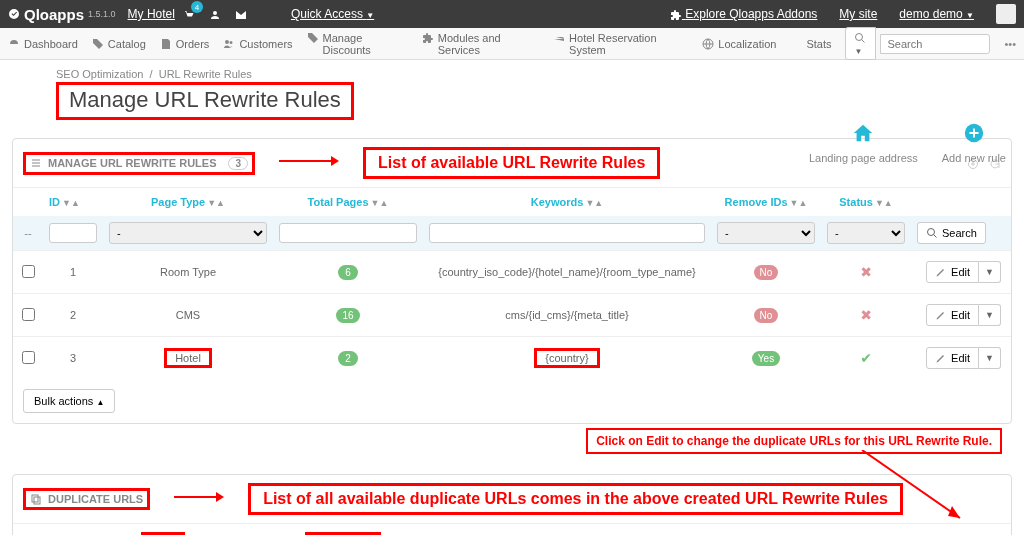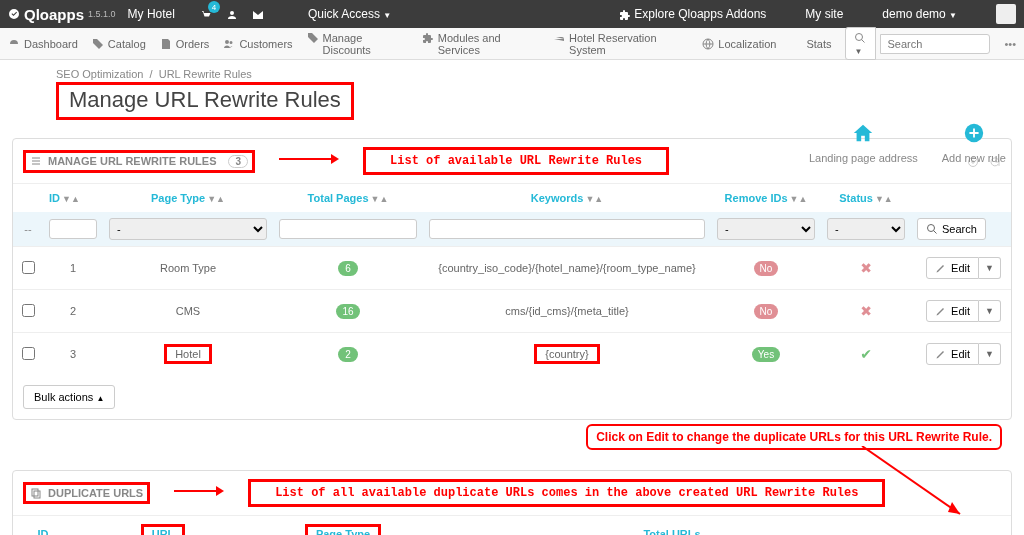--- a/index.html
+++ b/index.html
@@ -1,20 +1,20 @@
 <!DOCTYPE html>
 <html><head>
 <meta charset="utf-8">
 <style>
 * { box-sizing: border-box; margin: 0; padding: 0; }
 body { font-family: -apple-system, "Helvetica Neue", Arial, sans-serif; font-size: 12px; color: #555; background: #fff; width: 1024px; }
 .topbar { background: #3c3c3c; color: #fff; height: 28px; display: flex; align-items: center; padding: 0 8px; font-size: 12px; }
 .topbar .brand { font-weight: 700; font-size: 15px; margin-right: 4px; display:flex;align-items:center;gap:4px;}
 .topbar .version { font-size: 9px; color: #bbb; margin-right: 12px; }
-.topbar .link { color: #fff; margin-right: 25px; cursor: pointer; font-size:12px;}
+.topbar .link { color: #fff; margin-right: 8px; cursor: pointer; font-size:12px;text-decoration:underline;}
 .topbar .icon-slot { margin-right: 14px; position: relative; cursor:pointer;}
 .topbar .badge { position: absolute; top: -6px; right: -8px; background: #25b9d7; color: #fff; border-radius: 50%; width: 12px; height: 12px; font-size: 8px; display:flex;align-items:center;justify-content:center;}
 .topbar .right { margin-left: auto; display:flex; align-items:center; gap:14px;}
 .topbar .avatar { width:20px;height:20px;background:#eee;border-radius:2px;}
 .menubar { background: #f8f8f8; border-bottom: 1px solid #ddd; height: 32px; display:flex; align-items:center; padding:0 8px; font-size:11px; color:#666;}
 .menubar .mitem { margin-right: 14px; cursor:pointer; display:flex;align-items:flex-start;gap:4px;}
 .menubar .mitem svg{flex-shrink:0;}
 .menubar .search-wrap{margin-left:auto;display:flex;align-items:center;gap:4px;}
 .menubar .search-btn{border:1px solid #ccc;background:#fff;padding:3px 8px;border-radius:3px 0 0 3px;cursor:pointer;}
 .menubar input{border:1px solid #ccc;border-radius:0 3px 3px 0;padding:3px 6px;width:110px;font-size:11px;}
@@ -26,21 +26,21 @@
 .title-box h1 { font-size: 22px; font-weight: 400; color: #444; }
 .head-actions { position:absolute; right:18px; top:62px; display:flex; gap:24px; text-align:center; font-size:11px; color:#888;}
 .head-actions .ha { cursor:pointer;text-align:center; }
 .head-actions .ha .ic { font-size:22px; color:#25b9d7; display:block; margin-bottom:2px;}
 .panel { border:1px solid #ddd; border-radius:4px; margin-top:10px; background:#fff;}
 .panel-head { padding:8px 10px; border-bottom:1px solid #eee; display:flex; align-items:center; font-size:11px; color:#888; font-weight:600;}
 .panel-head .ph-title{display:flex;align-items:center;gap:6px;}
 .panel-head .count { border:1px solid #ccc; border-radius:10px; padding:0 6px; font-size:10px; margin-left:6px; color:#888;}
 .panel-head .redbox { border:3px solid #ff0000; padding:2px 4px; }
 .panel-head .arrow { color:#ff0000; font-size:16px; margin:0 24px;}
-.panel-head .redlabel { border:3px solid #ff0000; padding:4px 24px; color:#ff0000; font-weight:600; font-size:12px;font-family:Liberation Mono, monospace;}
+.panel-head .redlabel { border:3px solid #ff0000; padding:4px 12px; color:#ff0000; font-weight:600; font-size:16px;}
 .panel-head .tools { margin-left:auto; color:#ccc; font-size:14px; display:flex; gap:10px;cursor:pointer;}
 table { width:100%; border-collapse:collapse; font-size:11px; }
 thead th { color:#25b9d7; font-weight:600; padding:8px 6px; text-align:left; cursor:pointer;}
 thead th .sort{color:#999;font-size:9px;margin-left:2px;}
 .filter-row td { background:#ecf6fb; padding:6px; }
 .filter-row input, .filter-row select { width:100%; border:1px solid #ccc; padding:3px; font-size:11px; border-radius:3px;}
 .filter-row .fdash{color:#888;text-align:center;}
 tbody td { padding:10px 6px; border-top:1px solid #eee; color:#666; text-align:left;}
 tbody td.center{text-align:center;}
 .pill { display:inline-block; min-width:20px; padding:2px 6px; border-radius:10px; color:#fff; font-size:10px; text-align:center;}
@@ -300,21 +300,21 @@
       </span>
     </td>
           </tr>
         </tbody>
     </table>
     <button class="bulk"><span>Bulk actions</span> <span style="font-size:8px">▲</span></button>
   </div>
 
   
   <div style="position:relative;height:40px;">
-    <div class="anno-box" style="right:10px;top:4px;border-radius:6px;">Click on Edit to change the duplicate URLs for this URL Rewrite Rule.</div>
+    <div class="anno-box" style="right:10px;top:4px;">Click on Edit to change the duplicate URLs for this URL Rewrite Rule.</div>
     <svg class="anno-arrow" style="right:40px;top:26px;" width="120" height="80" viewBox="0 0 120 80">
         <line x1="10" y1="0" x2="108" y2="68" stroke="#ff0000" stroke-width="2"></line>
         <polygon points="108,68 100,56 96,66" fill="#ff0000"></polygon>
       </svg>
   </div>
 
   
   <div class="panel">
     <div class="panel-head">
       <span class="redbox ph-title">

